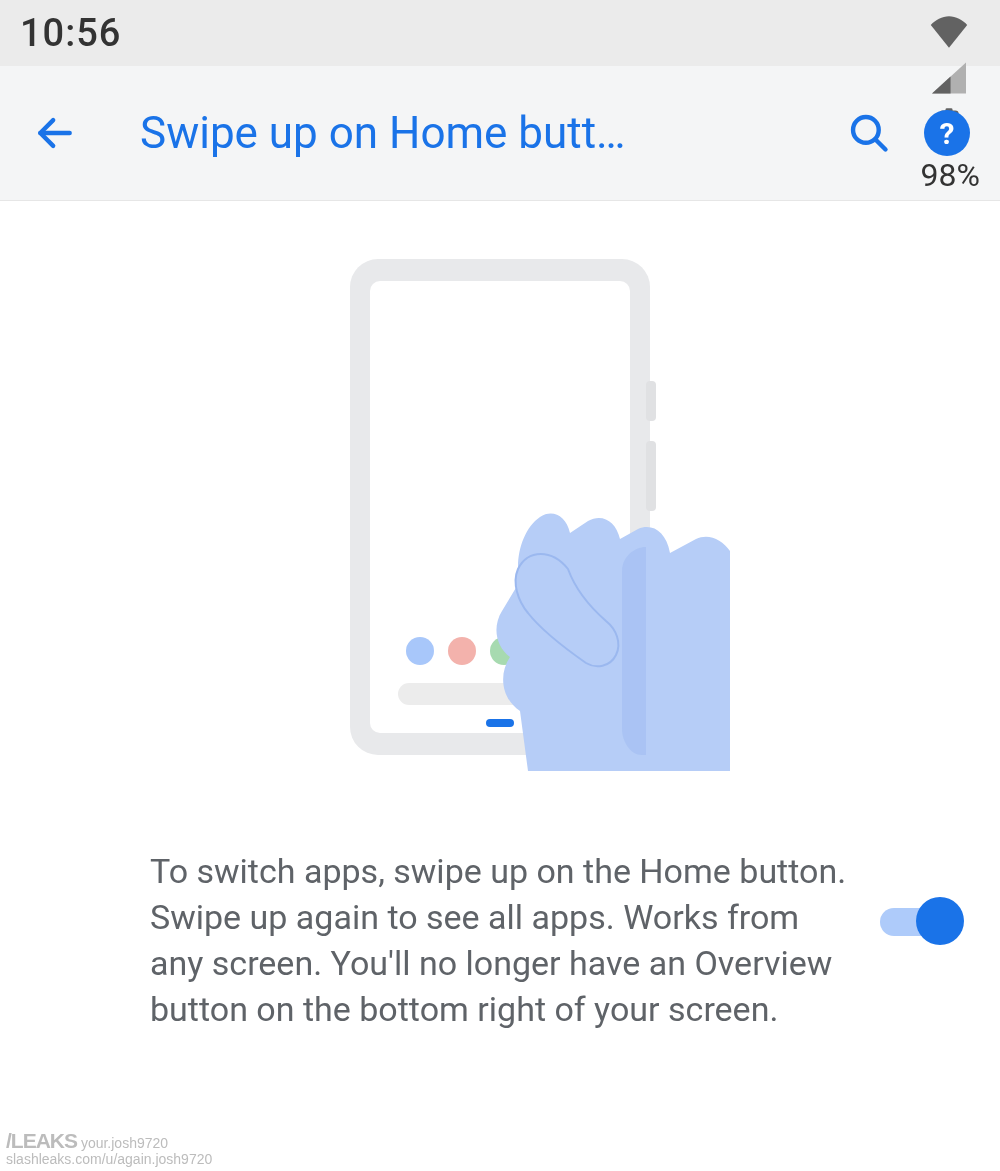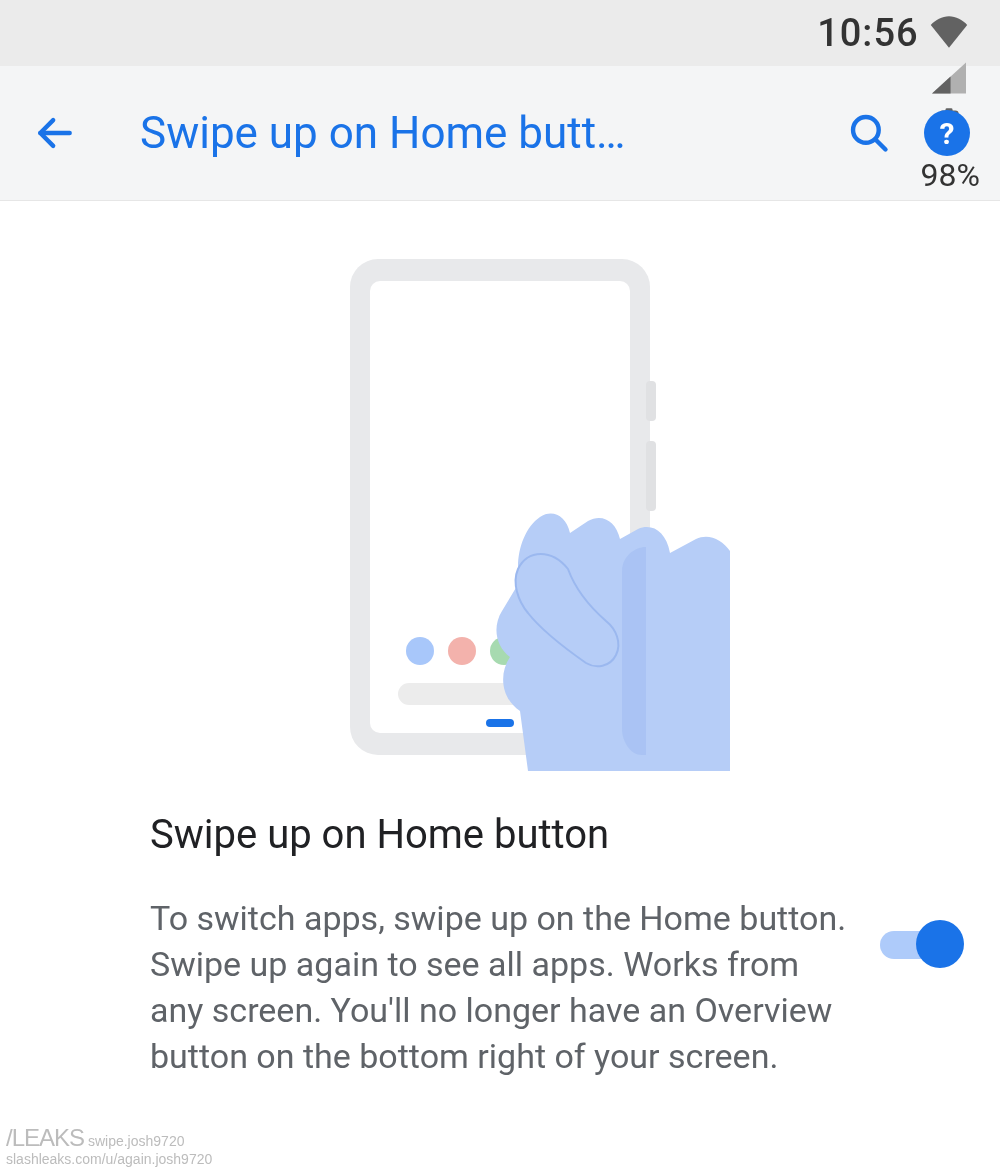--- a/index.html
+++ b/index.html
@@ -8,21 +8,21 @@
     --hand:#b6cdf7;
     --hand-dark:#9bb8ef;
     --grey-text:#5f6368;
     --grey-light:#dadce0;
     --statusbar:#ebebeb;
     --statusicon:#626262;
   }
   *{box-sizing:border-box;margin:0;padding:0;}
   html,body{width:1000px;height:1171px;font-family:Roboto,"Segoe UI",Arial,sans-serif;background:#fff;overflow:hidden;}
   
-  .statusbar{height:66px;background:var(--statusbar);display:flex;align-items:center;justify-content:flex-end;padding:0 20px;}
+  .statusbar{height:66px;background:var(--statusbar);display:flex;align-items:center;justify-content:space-between;padding:0 20px;}
   .status-time{font-size:38px;font-weight:500;color:#333;letter-spacing:1px;}
   .status-right{display:flex;align-items:center;gap:14px;color:var(--statusicon);flex-direction:column;}
   .status-right svg{display:block;}
   .battery-pct{font-size:32px;color:#333;margin-left:2px;}
   
   .appbar{height:135px;background:#f4f5f6;border-bottom:1px solid #e6e6e6;display:flex;align-items:center;padding:0 30px;gap:30px;}
   .appbar .icon{width:50px;height:50px;display:flex;align-items:center;justify-content:center;cursor:pointer;}
   .appbar-title{flex:1;font-size:44px;font-weight:400;color:var(--blue);white-space:nowrap;overflow:hidden;text-overflow:ellipsis;margin-left:30px;}
   .help-circle{width:46px;height:46px;border-radius:50%;background:var(--blue);color:#fff;display:flex;align-items:center;justify-content:center;font-size:30px;font-weight:700;cursor:pointer;}
   
@@ -32,21 +32,21 @@
   .setting-row{display:flex;align-items:center;justify-content:space-between;padding:0 6px 0 120px;}
   .setting-text{flex:1;padding-right:30px;}
   .setting-title{font-size:40px;color:#202124;margin-bottom:10px;}
   .setting-desc{font-size:34px;line-height:1.35;color:var(--grey-text);margin-top:38px;}
   
   .toggle{position:relative;width:84px;height:50px;cursor:pointer;flex-shrink:0;}
   .toggle-track{position:absolute;top:11px;left:0;width:60px;height:28px;border-radius:14px;background:var(--blue-light);}
   .toggle-thumb{position:absolute;left:36px;top:0;width:48px;height:48px;border-radius:50%;background:var(--blue);}
   
   .watermark{position:absolute;left:6px;bottom:4px;font-size:14px;color:#bcbcbc;line-height:1.1;font-family:Arial,sans-serif;}
-  .watermark .big{font-size:24px;font-weight:400;letter-spacing:-1px;}
+  .watermark .big{font-size:21px;font-weight:700;letter-spacing:-1px;}
 </style>
 </head>
 <body>
 
 <div class="statusbar">
   <div class="status-time">10:56</div>
   <div class="status-right">
 
     <svg width="34" height="34" viewBox="0 0 24 24" fill="none" stroke="#626262" stroke-width="1.8">
       <circle cx="12" cy="13" r="8"></circle>
@@ -126,28 +126,27 @@
       <path d="M460 520 L460 300 C452 288 438 282 426 288 L400 302 C396 280 382 272 368 278 L350 288 C346 270 332 262 318 270 L300 282 C296 264 282 258 270 266 C252 278 244 310 250 330 L232 360 C222 376 226 396 240 406 C228 424 232 448 250 460 L258 520 Z" fill="#b6cdf7"></path>
 
       <path d="M298 318 C282 298 258 298 248 318 C242 332 248 350 258 362 C272 380 296 398 316 412 C326 418 340 416 346 404 C352 392 346 378 336 370 C320 356 306 340 298 318 Z" fill="#b6cdf7" stroke="#9bb8ef" stroke-width="2"></path>
 
       <path d="M376 296 L376 504 L372 504 C360 504 352 490 352 478 L352 320 C352 306 364 296 376 296 Z" fill="#9bb8ef" opacity="0.45"></path>
     </svg>
   </div>
 
   <div class="setting-row">
     <div class="setting-text">
-      <div class="setting-title">Swipe up on Home button</div>
       <div class="setting-desc">To switch apps, swipe up on the Home button. Swipe up again to see all apps. Works from any screen. You'll no longer have an Overview button on the bottom right of your screen.</div>
     </div>
     <div class="toggle">
       <div class="toggle-track"></div>
       <div class="toggle-thumb"></div>
     </div>
   </div>
 
 </div>
 
 <div class="watermark">
   <span class="big">/LEAKS</span>
-  <span>swipe.josh9720</span><br>
+  <span>your.josh9720</span><br>
   <span>slashleaks.com/u/again.josh9720</span>
 </div>
 
 </body></html>

